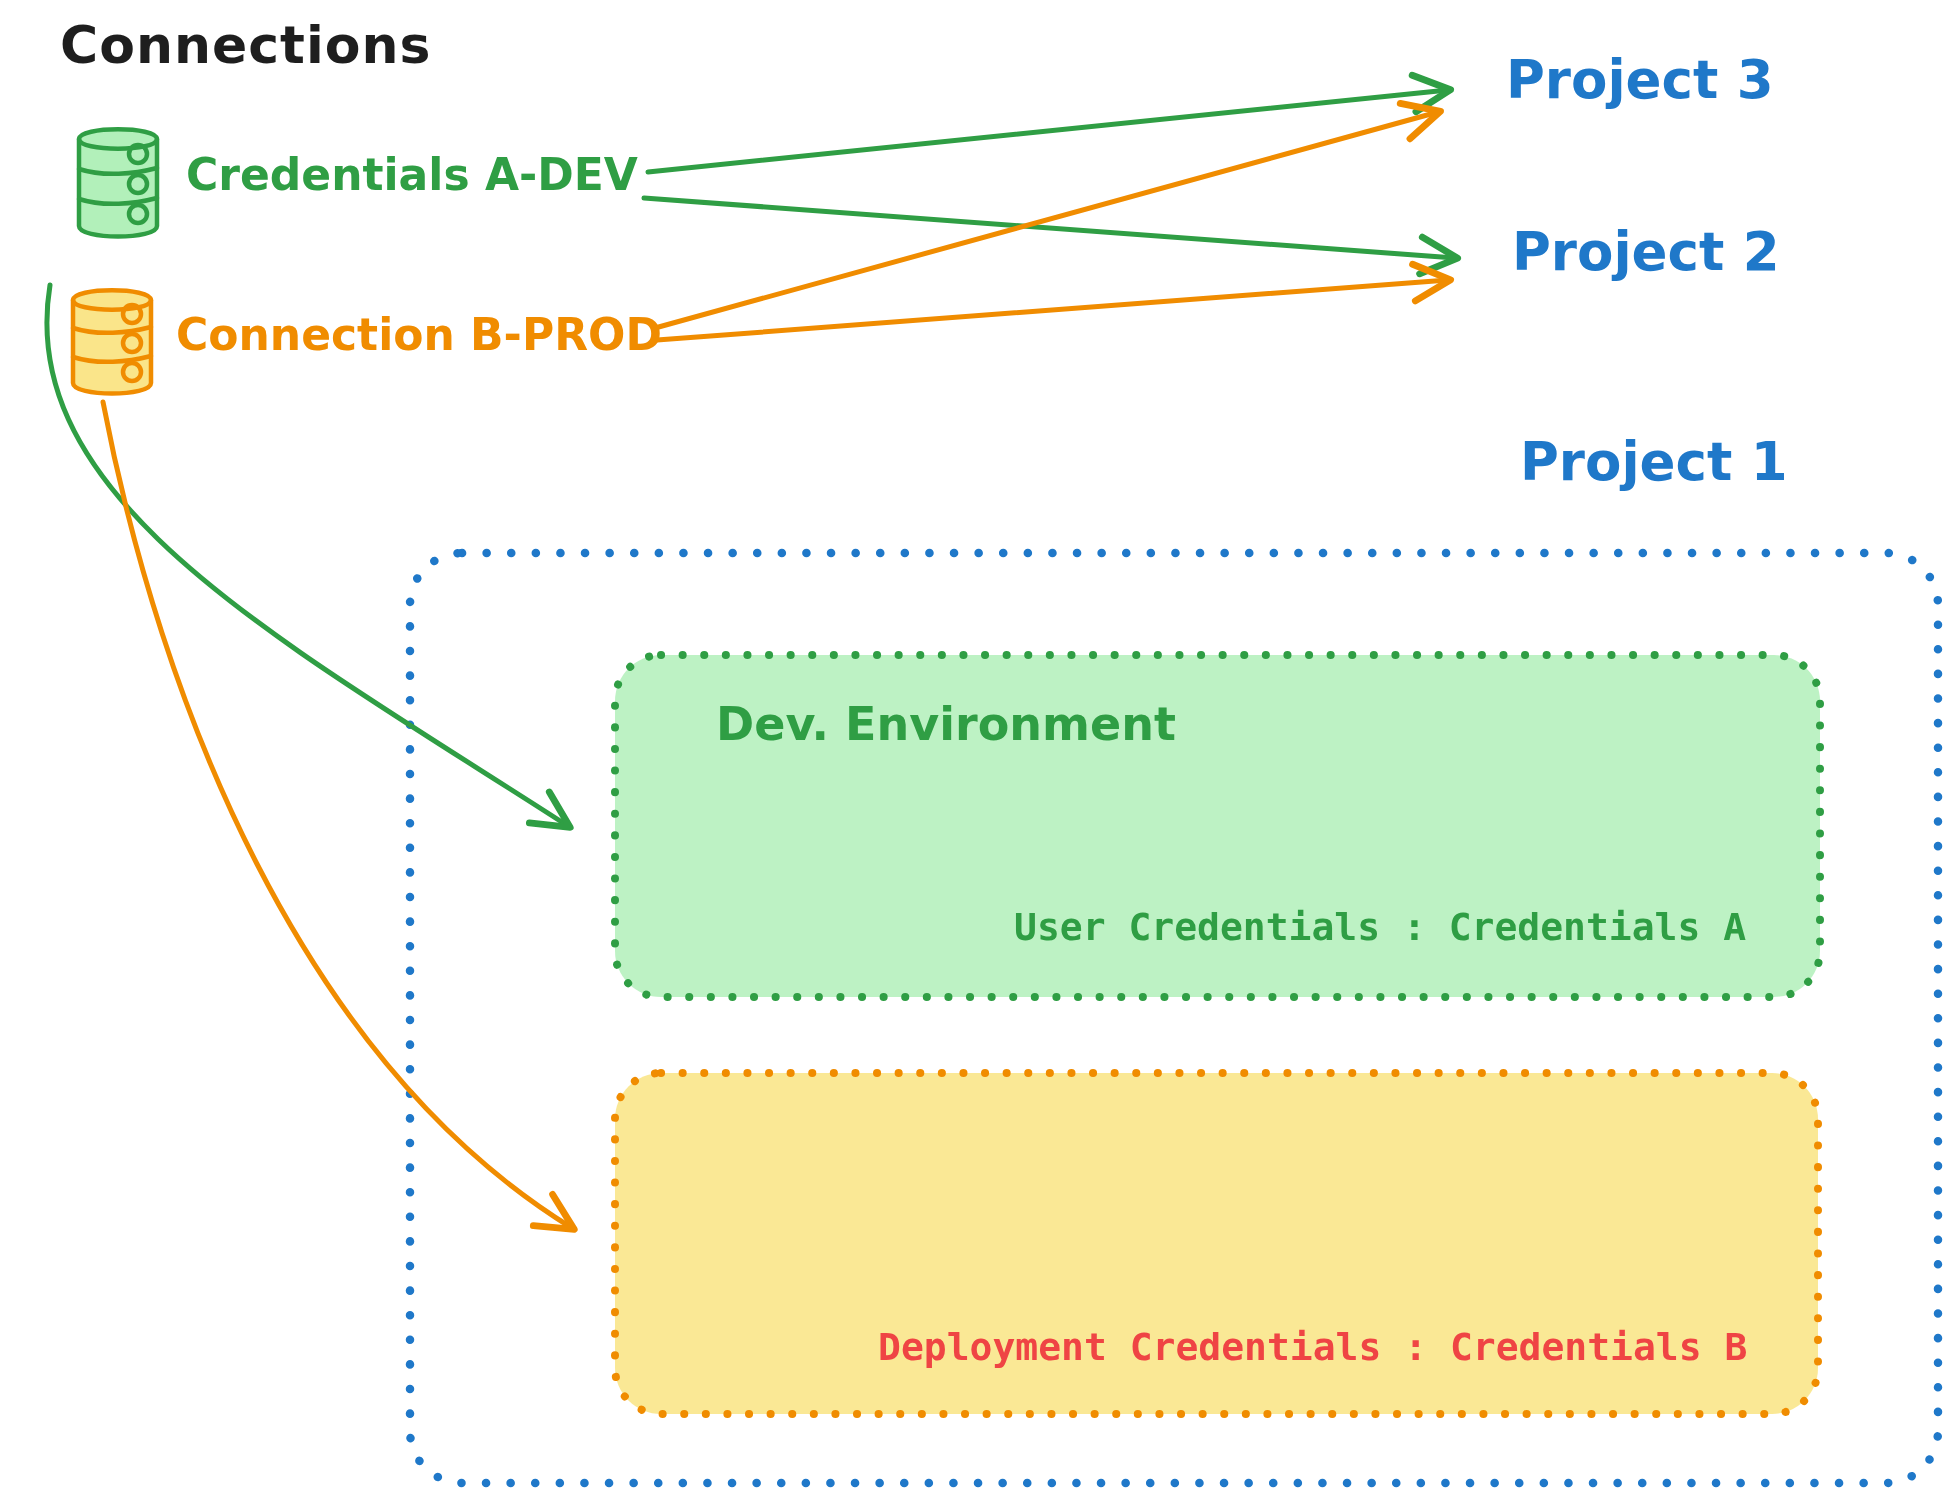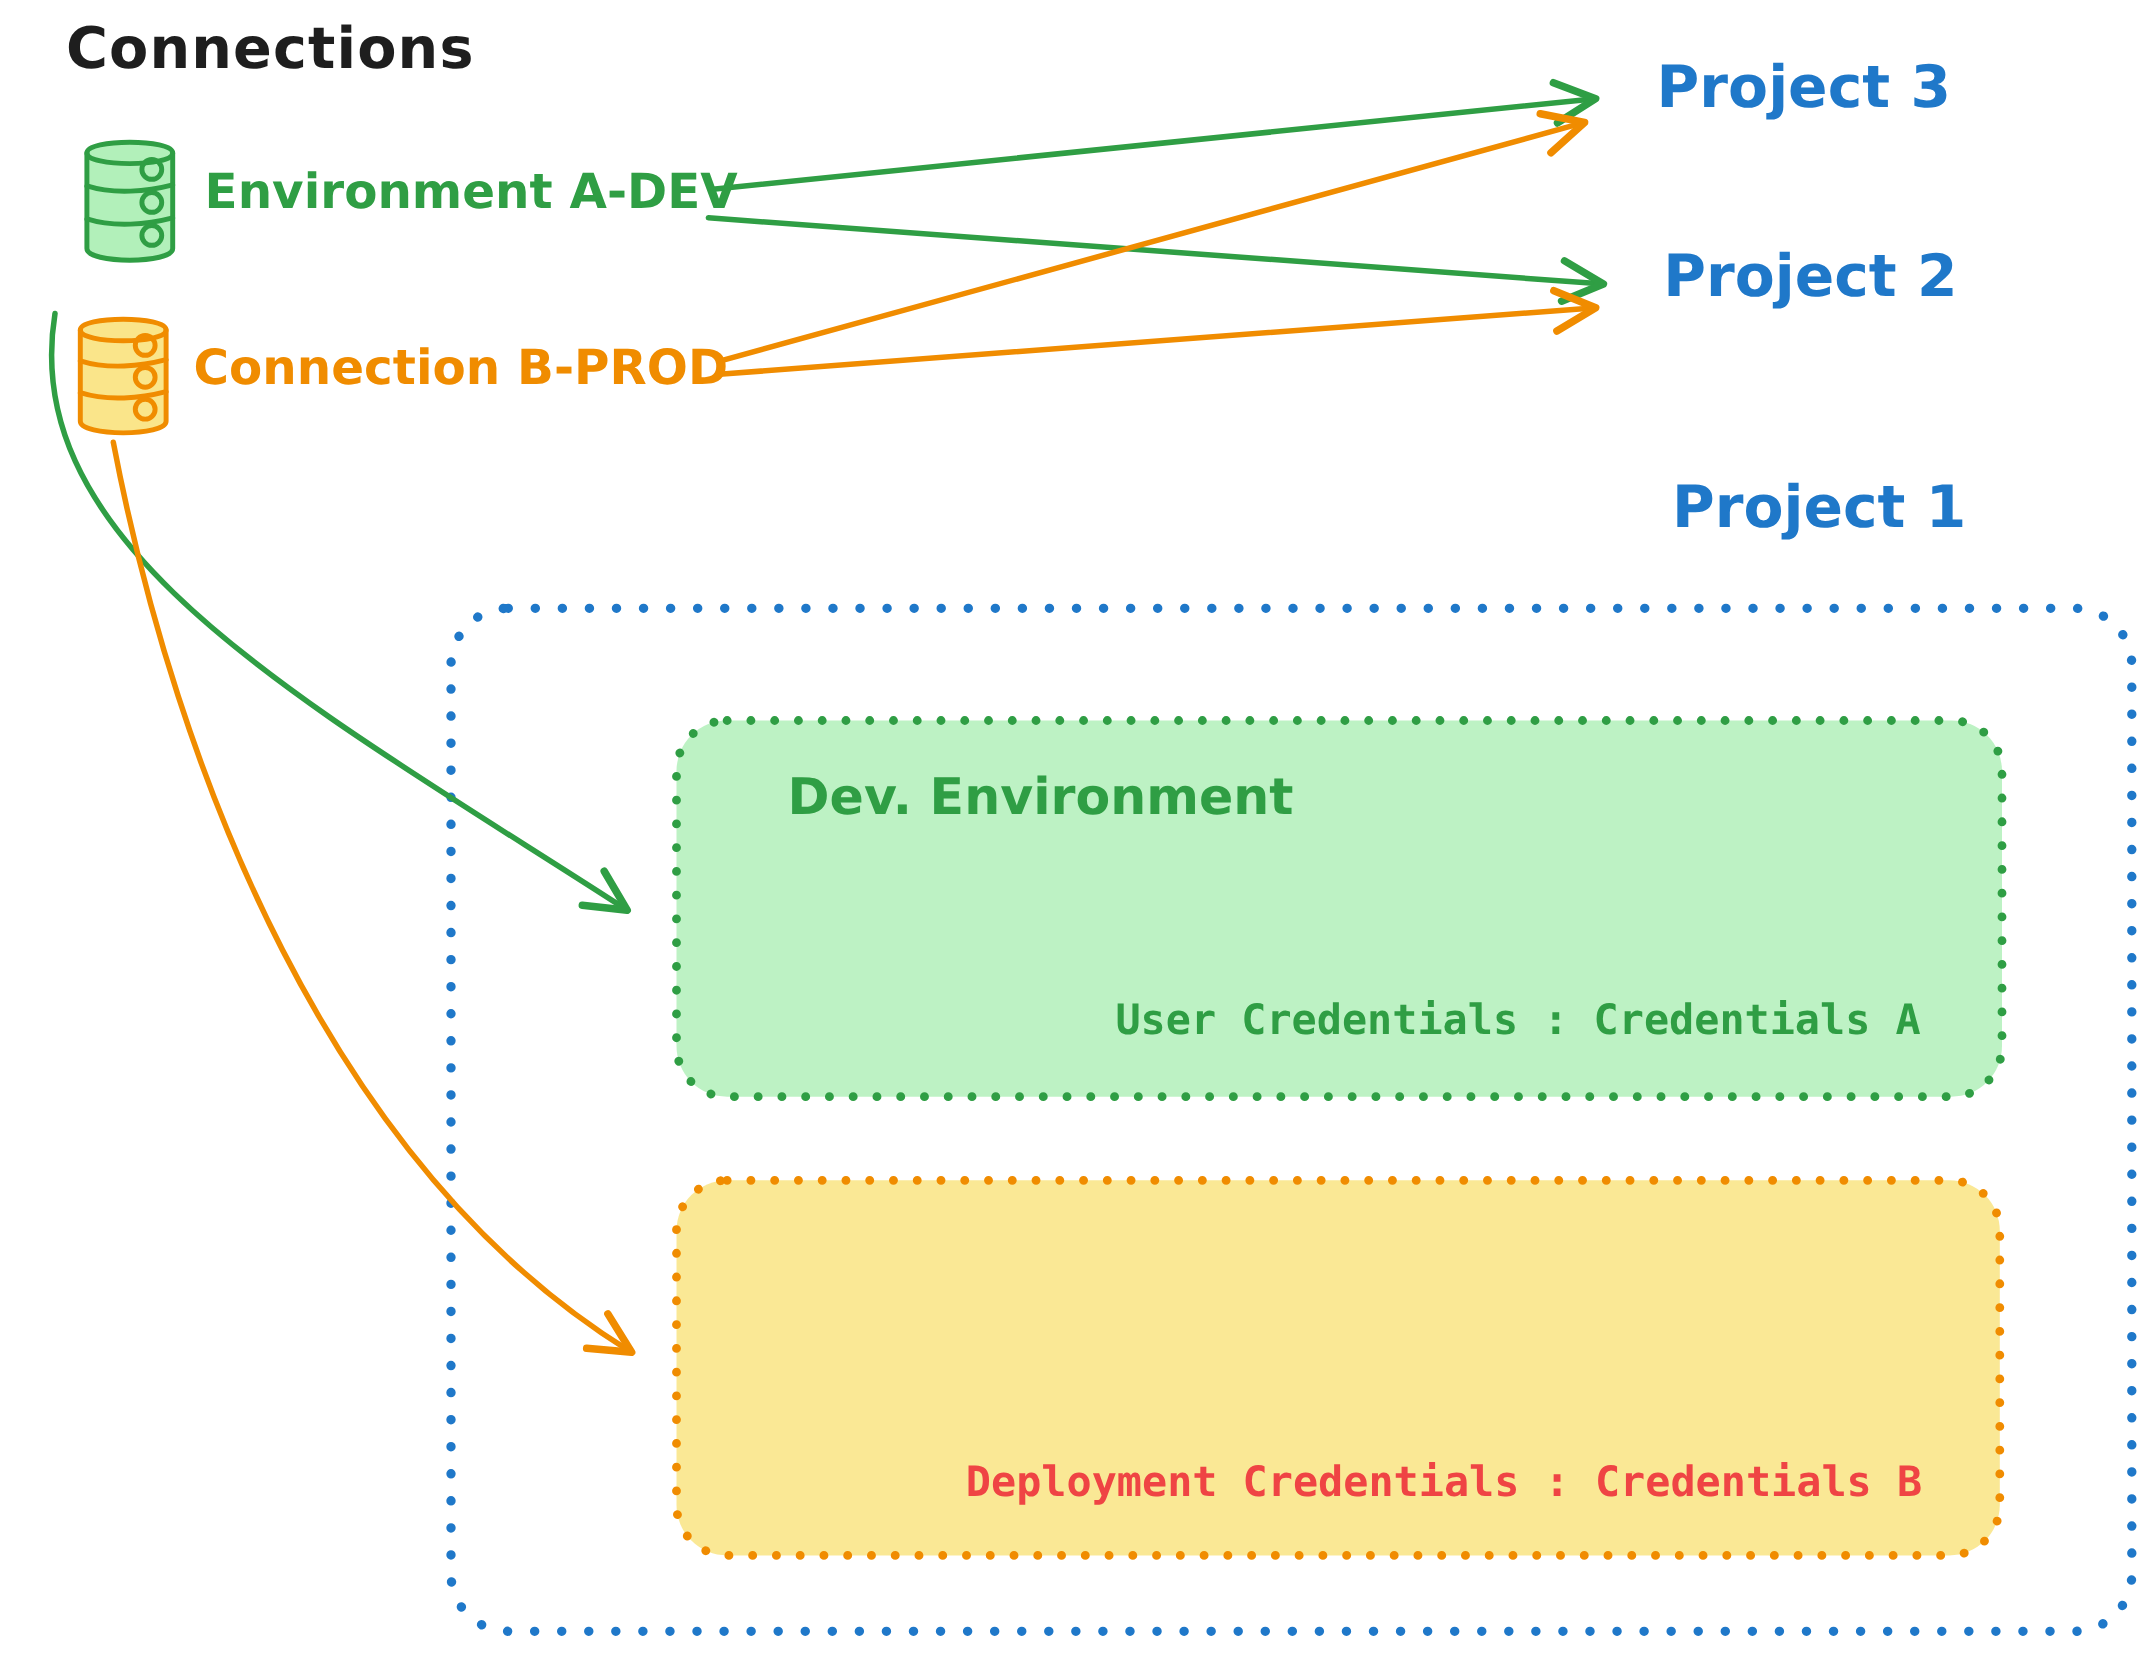--- a/index.html
+++ b/index.html
@@ -74,21 +74,21 @@
       <path d="M7,45 C32,53 62,50 85,44" fill="none" stroke="#f08c00" stroke-width="4.5" stroke-linecap="round"></path>
       <path d="M7,74 C32,82 62,79 85,73" fill="none" stroke="#f08c00" stroke-width="4.5" stroke-linecap="round"></path>
       <circle cx="66" cy="31" r="9" fill="none" stroke="#f08c00" stroke-width="4.5"></circle>
       <circle cx="66" cy="60" r="9" fill="none" stroke="#f08c00" stroke-width="4.5"></circle>
       <circle cx="66" cy="89" r="9" fill="none" stroke="#f08c00" stroke-width="4.5"></circle>
     </g>
   </svg>
 
   <div class="label title">Connections</div>
 
-  <div class="label conn-label conn-a">Environment A-DEV</div>
+  <div class="label conn-label conn-a">Credentials A-DEV</div>
   <div class="label conn-label conn-b">Connection B-PROD</div>
 
   <div class="label project project-3">Project 3</div>
   <div class="label project project-2">Project 2</div>
   <div class="label project project-1">Project 1</div>
 
   <div class="label env-title dev-title">Dev. Environment</div>
   <div class="label creds dev-creds">User Credentials : Credentials A</div>
 
   <div class="label creds prod-creds">Deployment Credentials : Credentials B</div>

